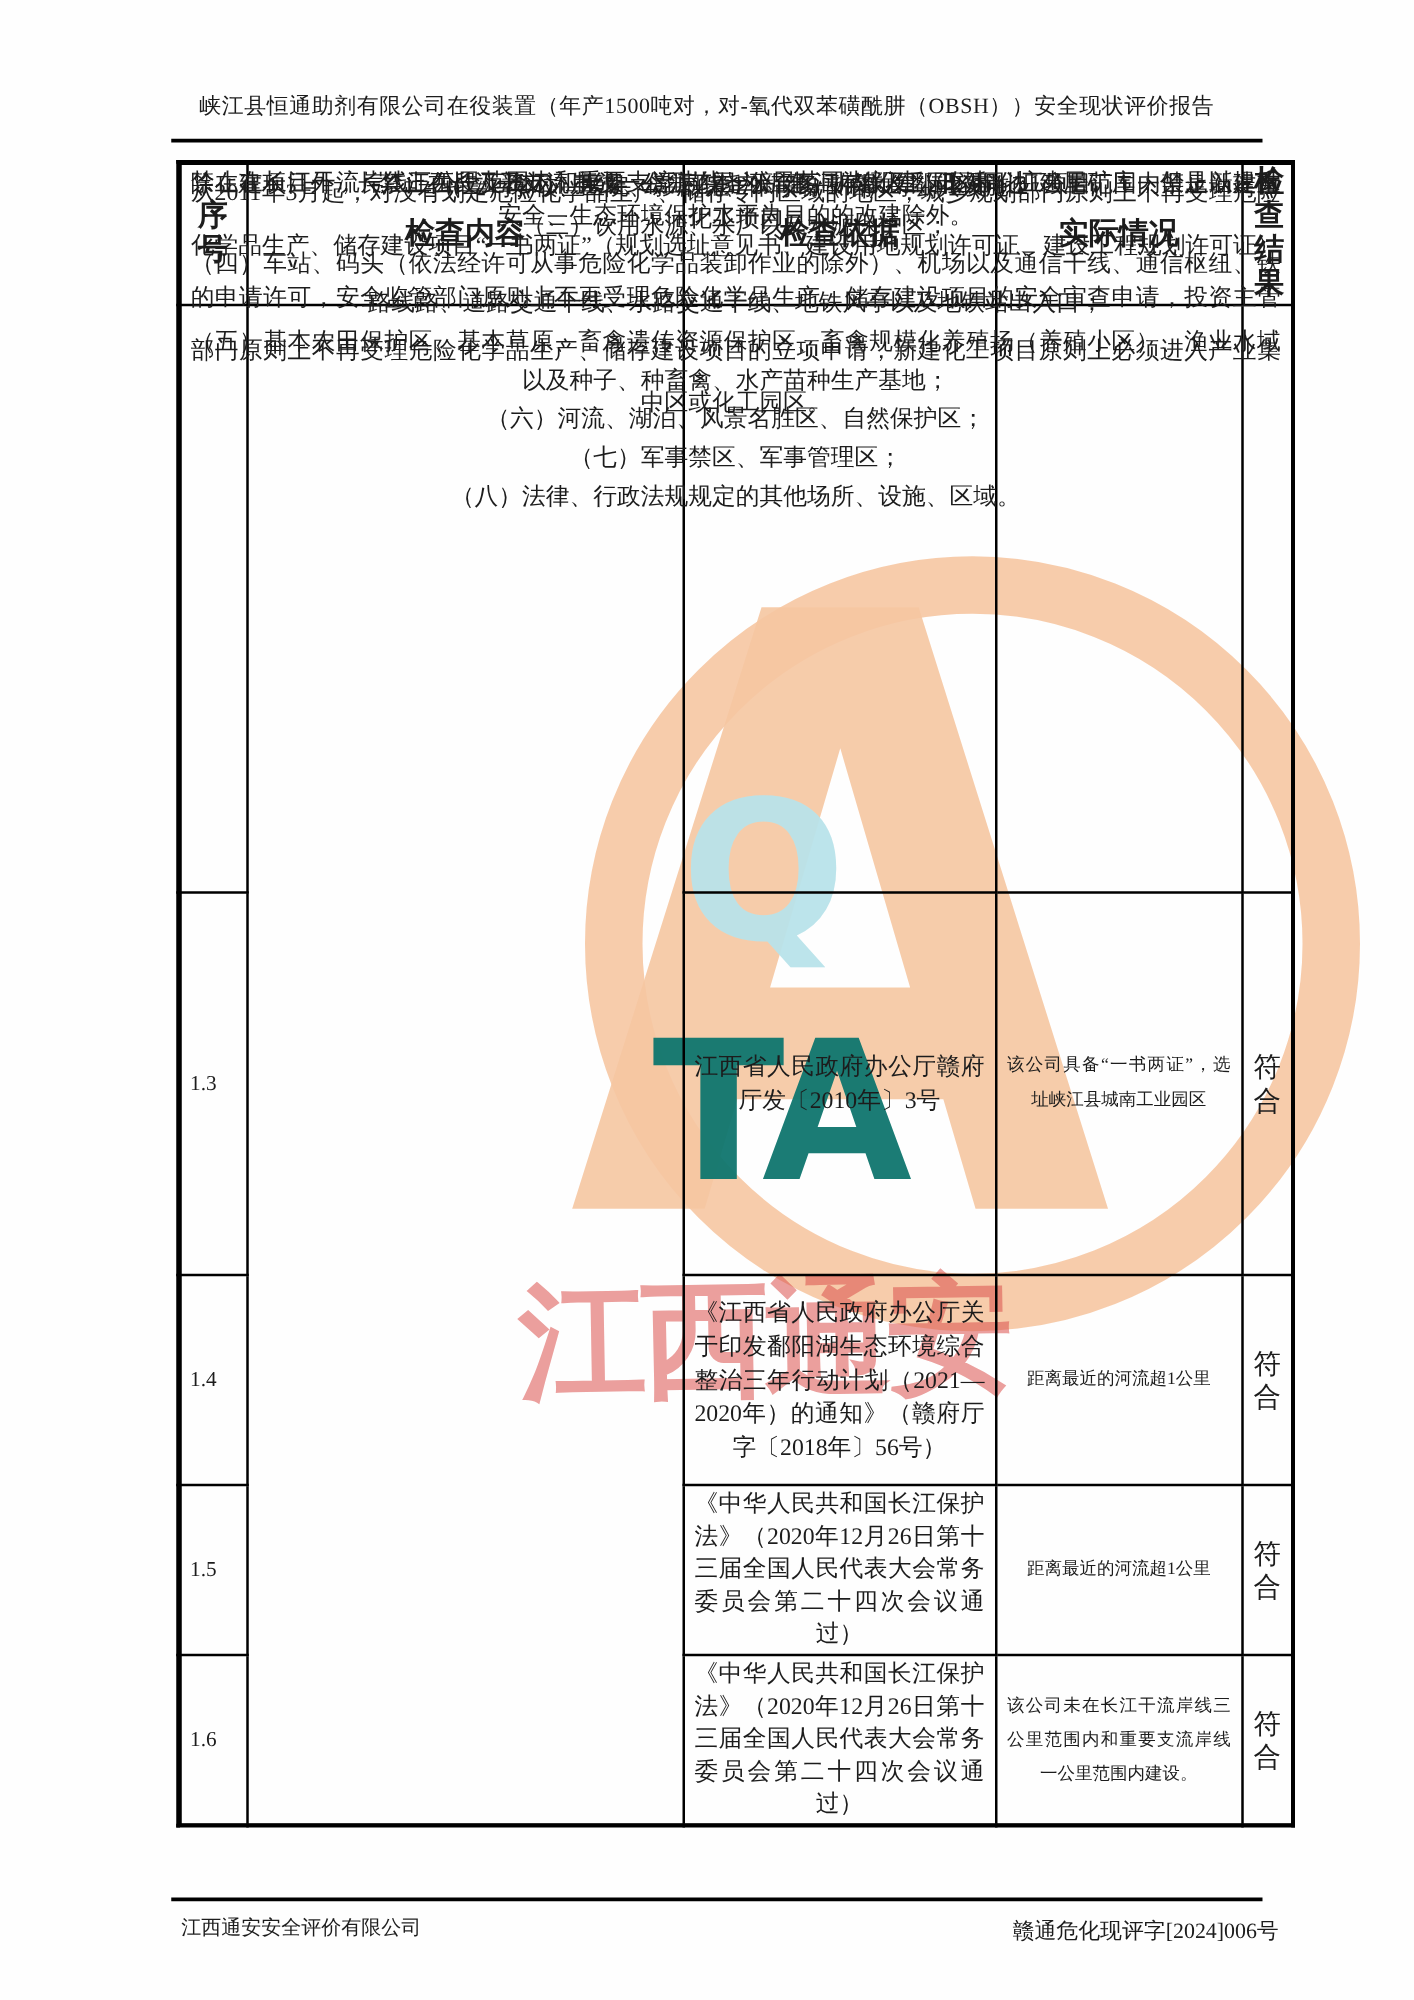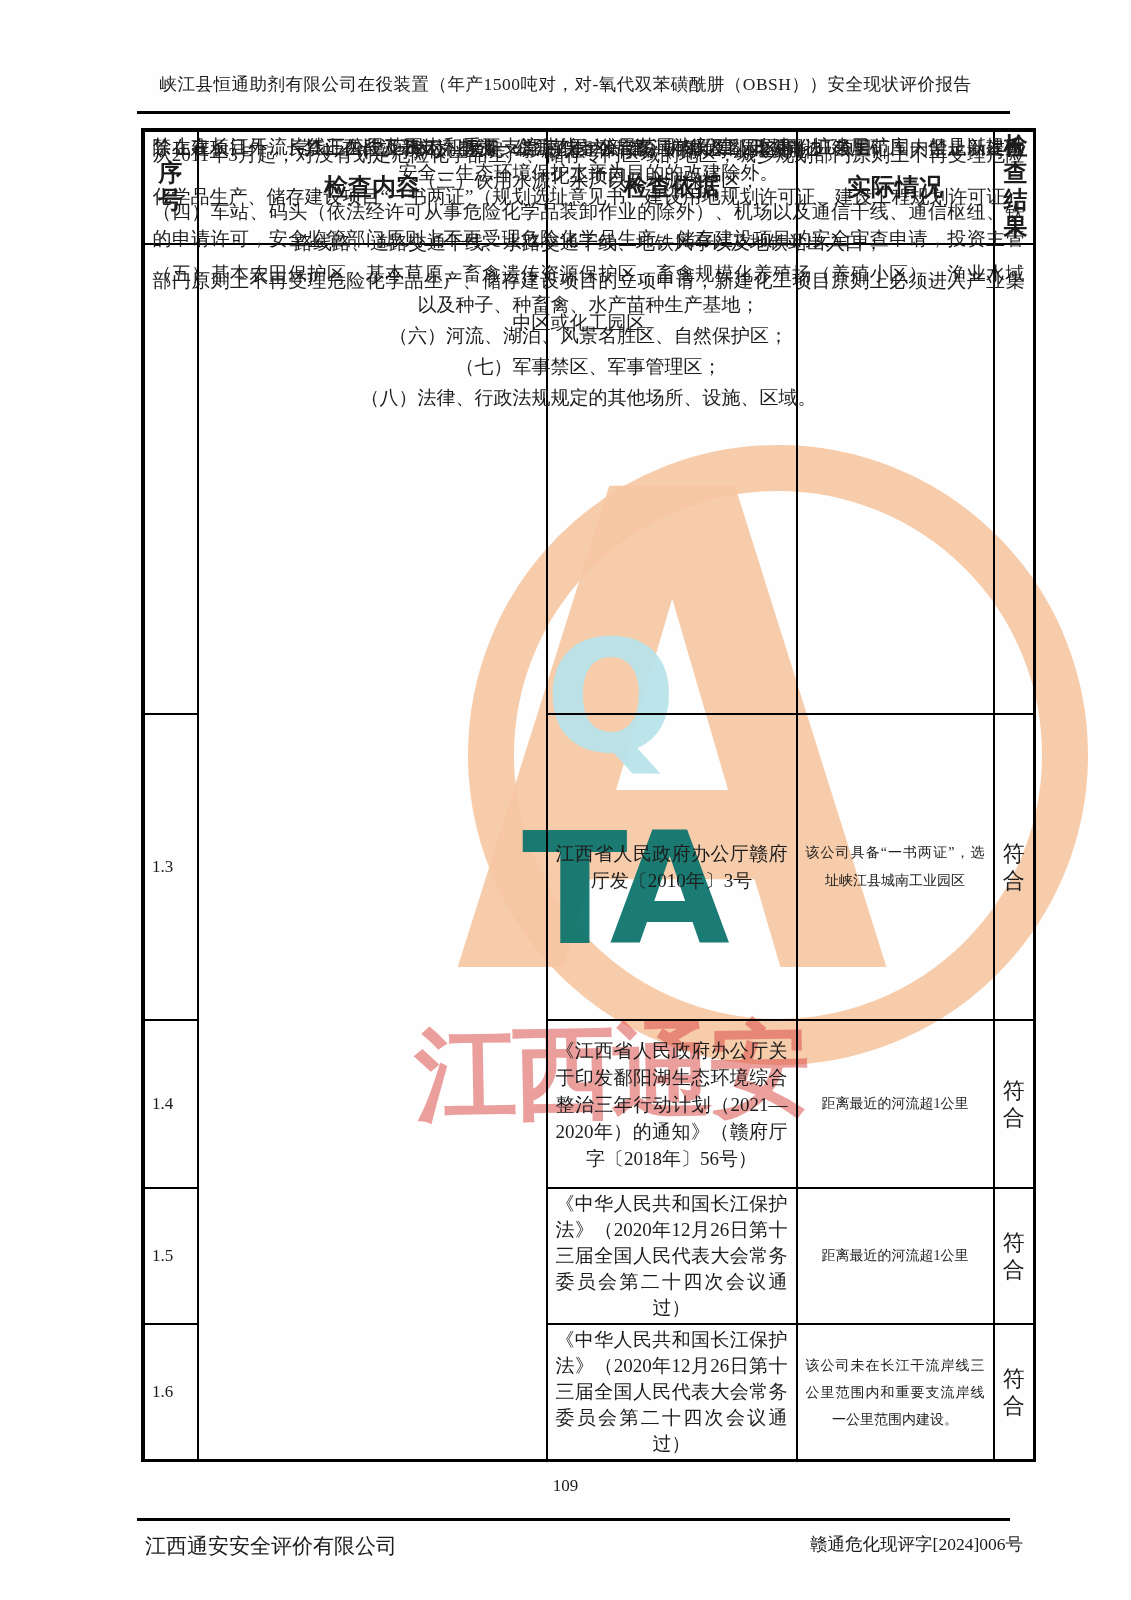--- a/index.html
+++ b/index.html
@@ -78,21 +78,21 @@
   tr.r14{height:168px;}
   tr.r15{height:134px;}
   tr.r15 td.basis{line-height:26px;}
   tr.r16{height:123px;}
   tr.r16 td.basis{line-height:26px;}
   tr.r16 td.content{line-height:26px;}
   tr.r16 td.actual{line-height:27px;}
   
   .page-number{position:absolute;left:0;top:1476px;width:100%;text-align:center;font-size:17px;}
   .foot-rule{position:absolute;left:137px;top:1518px;width:873px;height:2.5px;background:#000;}
-  .footer-left{position:absolute;left:145px;top:1532px;font-size:21px;}
+  .footer-left{position:absolute;left:145px;top:1532px;font-size:16px;}
   .footer-right{position:absolute;right:108px;top:1532px;font-size:17.5px;}
 </style>
 </head>
 <body>
 
 <div class="page">
 
   <div class="watermark">
     <div class="wm-ring"></div>
     <div class="wm-a">A</div>
@@ -158,19 +158,18 @@
       <tr class="r16">
         <td class="no">1.6</td>
         <td class="content">禁止在长江干流岸线三公里范围内和重要支流岸线一公里范围内新建、改建、扩建尾矿库；但是以提升安全、生态环境保护水平为目的的改建除外。</td>
         <td class="basis">《中华人民共和国长江保护法》（2020年12月26日第十三届全国人民代表大会常务委员会第二十四次会议通过）</td>
         <td class="actual">该公司未在长江干流岸线三公里范围内和重要支流岸线一公里范围内建设。</td>
         <td class="result">符合</td>
       </tr>
     </tbody>
       </table>
 
-    <div class="page-number">109</div>
     <div class="foot-rule"></div>
     <div class="footer-left">江西通安安全评价有限公司</div>
     <div class="footer-right">赣通危化现评字[2024]006号</div>
   </div>
 
 </div>
 
 </body></html>

